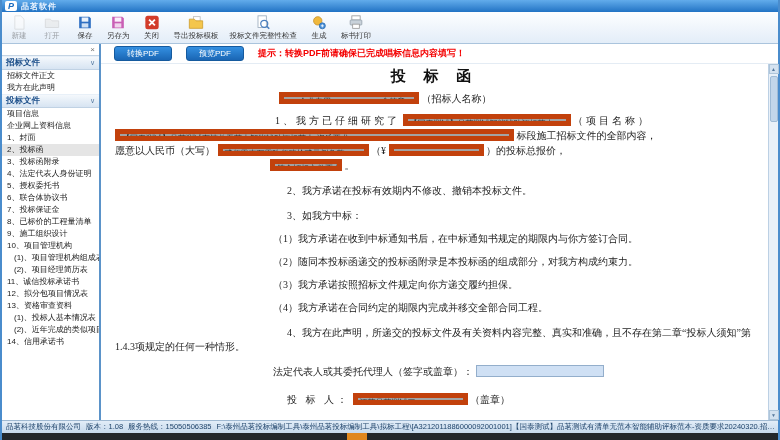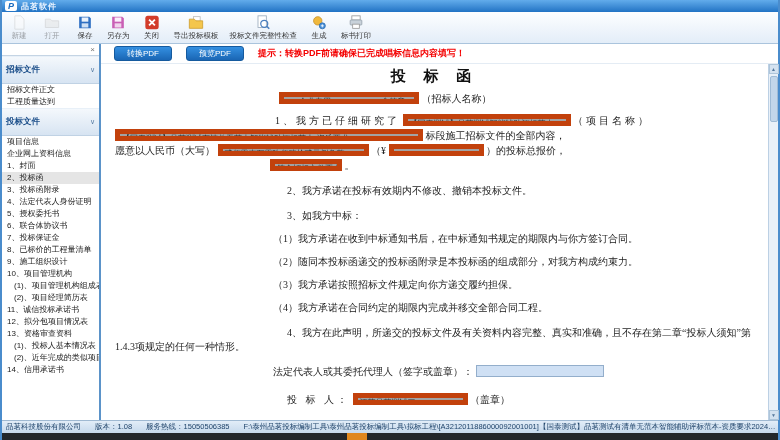--- a/index.html
+++ b/index.html
@@ -27,21 +27,21 @@
 
   
   .main { flex:1 1 auto; display:flex; min-height:0; }
 
   
   .sidebar { width:99px; flex:0 0 auto; background:#fff; border-right:2px solid #5b93c9;
              display:flex; flex-direction:column; overflow:hidden; }
   .pane-head { height:12px; background:#fff; border-bottom:1px solid #c4d4e4;
                display:flex; justify-content:flex-end; align-items:center; padding-right:4px; }
   .pane-close { font-size:8px; color:#777; line-height:8px; cursor:pointer; }
-  .side-head { height:28px; background:linear-gradient(180deg,#f4f8fc,#d7e4f2);
+  .side-head { height:14px; background:linear-gradient(180deg,#f4f8fc,#d7e4f2);
                border-bottom:1px solid #c0d2e4; border-top:1px solid #e8f0f8;
                color:#1c4f8a; font-size:8.5px; font-weight:bold;
                display:flex; align-items:center; justify-content:space-between;
                padding:0 4px 0 4px; cursor:pointer; }
   .side-head .chev { color:#5a7fa6; font-size:7px; font-weight:normal; }
   .side-item { height:12px; line-height:12px; font-size:8px; color:#222;
                padding-left:5px; white-space:nowrap; overflow:hidden; cursor:pointer; }
   .side-item.ind { padding-left:12px; }
   .side-item.sel { background:#e5e5e5; }
 
@@ -83,21 +83,21 @@
                display:flex; flex-direction:column; align-items:center; }
   .sb-btn { width:10px; height:10px; background:#d4e2f0; border:1px solid #aec5da;
             font-size:5px; color:#55789c; text-align:center; line-height:8px; cursor:pointer; }
   .sb-thumb { width:8px; height:46px; background:#c2d6ea; border:1px solid #9fbbd6;
               border-radius:2px; margin-top:2px; cursor:pointer; }
   .sb-spacer { flex:1; }
 
   
   .statusbar { height:13px; background:linear-gradient(180deg,#e2edf8,#c6d9ec);
                border-top:1px solid #9fb9d2; display:flex; align-items:center;
-               font-size:7.5px; color:#21456b; padding-left:4px; gap:14px;
+               font-size:7.5px; color:#21456b; padding-left:4px; gap:5px;
                white-space:nowrap; overflow:hidden; flex:0 0 auto; }
   .statusbar .path { overflow:hidden; text-overflow:ellipsis; max-width:560px; }
 
   
   .taskbar { height:7px; background:#23272b; position:relative; flex:0 0 auto; }
   .task-hl { position:absolute; left:345px; top:0; width:20px; height:7px; background:#e0871e; }
 </style>
 </head>
 <body>
 
@@ -181,21 +181,21 @@
 
     <div class="sidebar">
       <div class="pane-head">
         <span class="pane-close">×</span>
       </div>
       <div class="side-head">
         <span>招标文件</span>
         <span class="chev">∨</span>
       </div>
       <div class="side-item">招标文件正文</div>
-      <div class="side-item">工程质量达到</div>
+      <div class="side-item">我方在此声明</div>
       <div class="side-head">
         <span>投标文件</span>
         <span class="chev">∨</span>
       </div>
       <div class="side-item">项目信息</div>
       <div class="side-item">企业网上资料信息</div>
       <div class="side-item">1、封面</div>
       <div class="side-item sel">2、投标函</div>
       <div class="side-item">3、投标函附录</div>
       <div class="side-item">4、法定代表人身份证明</div>
@@ -230,21 +230,21 @@
             <span class="fld" style="width:140px">test企业专用001RSA1024(含签章)</span>
             <span>（招标人名称）</span>
           </div>
 
           <div class="row l1">
             <span class="sp">1、我方已仔细研究了</span>
             <span class="fld" style="width:168px">【国泰测试】品茗测试智能辅助评标范本_20240320</span>
             <span class="sp">（项目名称）</span>
           </div>
           <div class="row l2">
-            <span class="fld" style="width:308px">【国泰测试】品茗测试有清单无范本智能辅助评标范本-资质要求_20240320</span>
+            <span class="fld" style="width:399px">【国泰测试】品茗测试有清单无范本智能辅助评标范本-资质要求_20240320</span>
             <span>标段施工招标文件的全部内容，</span>
           </div>
           <div class="row l3">
             <span>愿意以人民币（大写）</span>
             <span class="fld" style="width:151px">贰佰零壹万零玖佰肆拾贰元捌角整</span>
             <span>（¥</span>
             <span class="fld" style="width:95px">2010942.8</span>
             <span>）的投标总报价，</span>
           </div>
           <div class="row l5">

